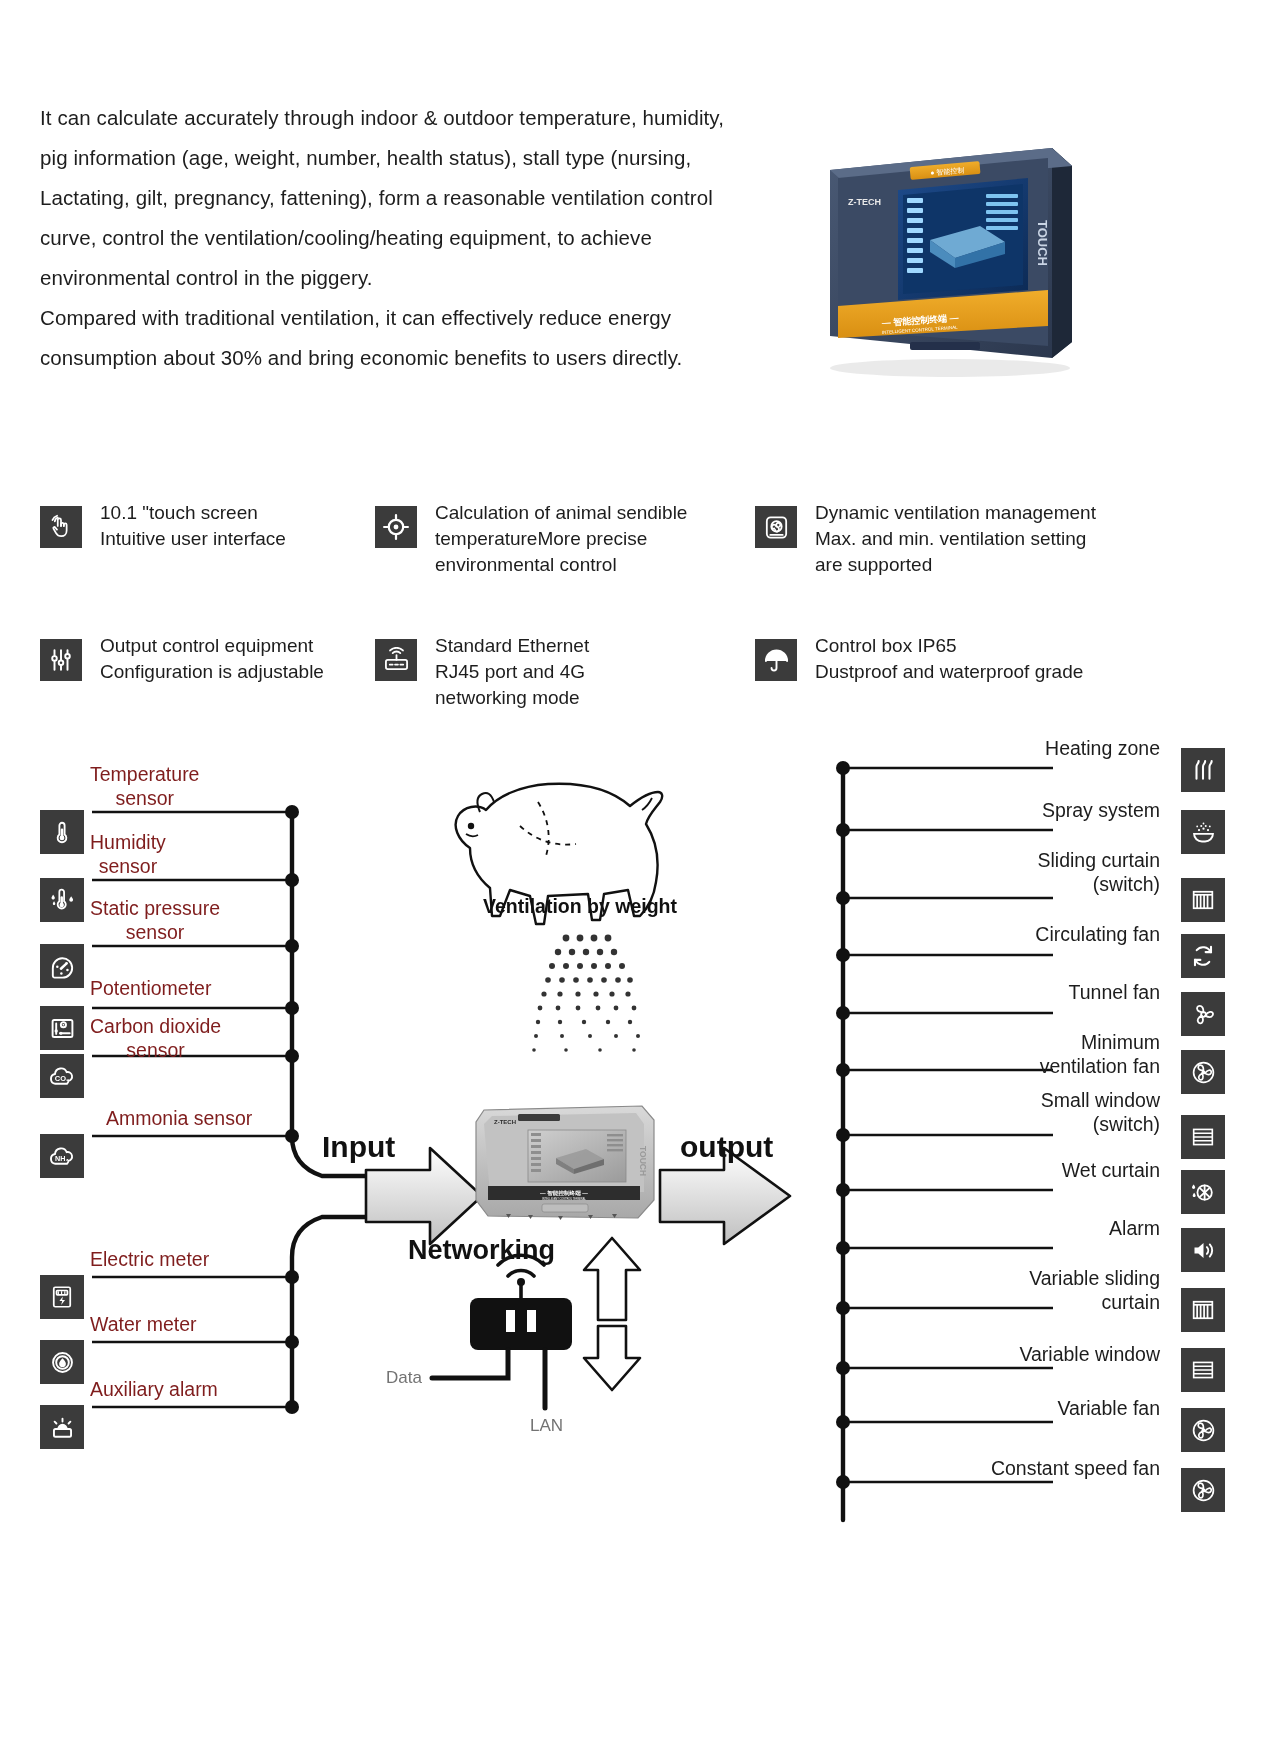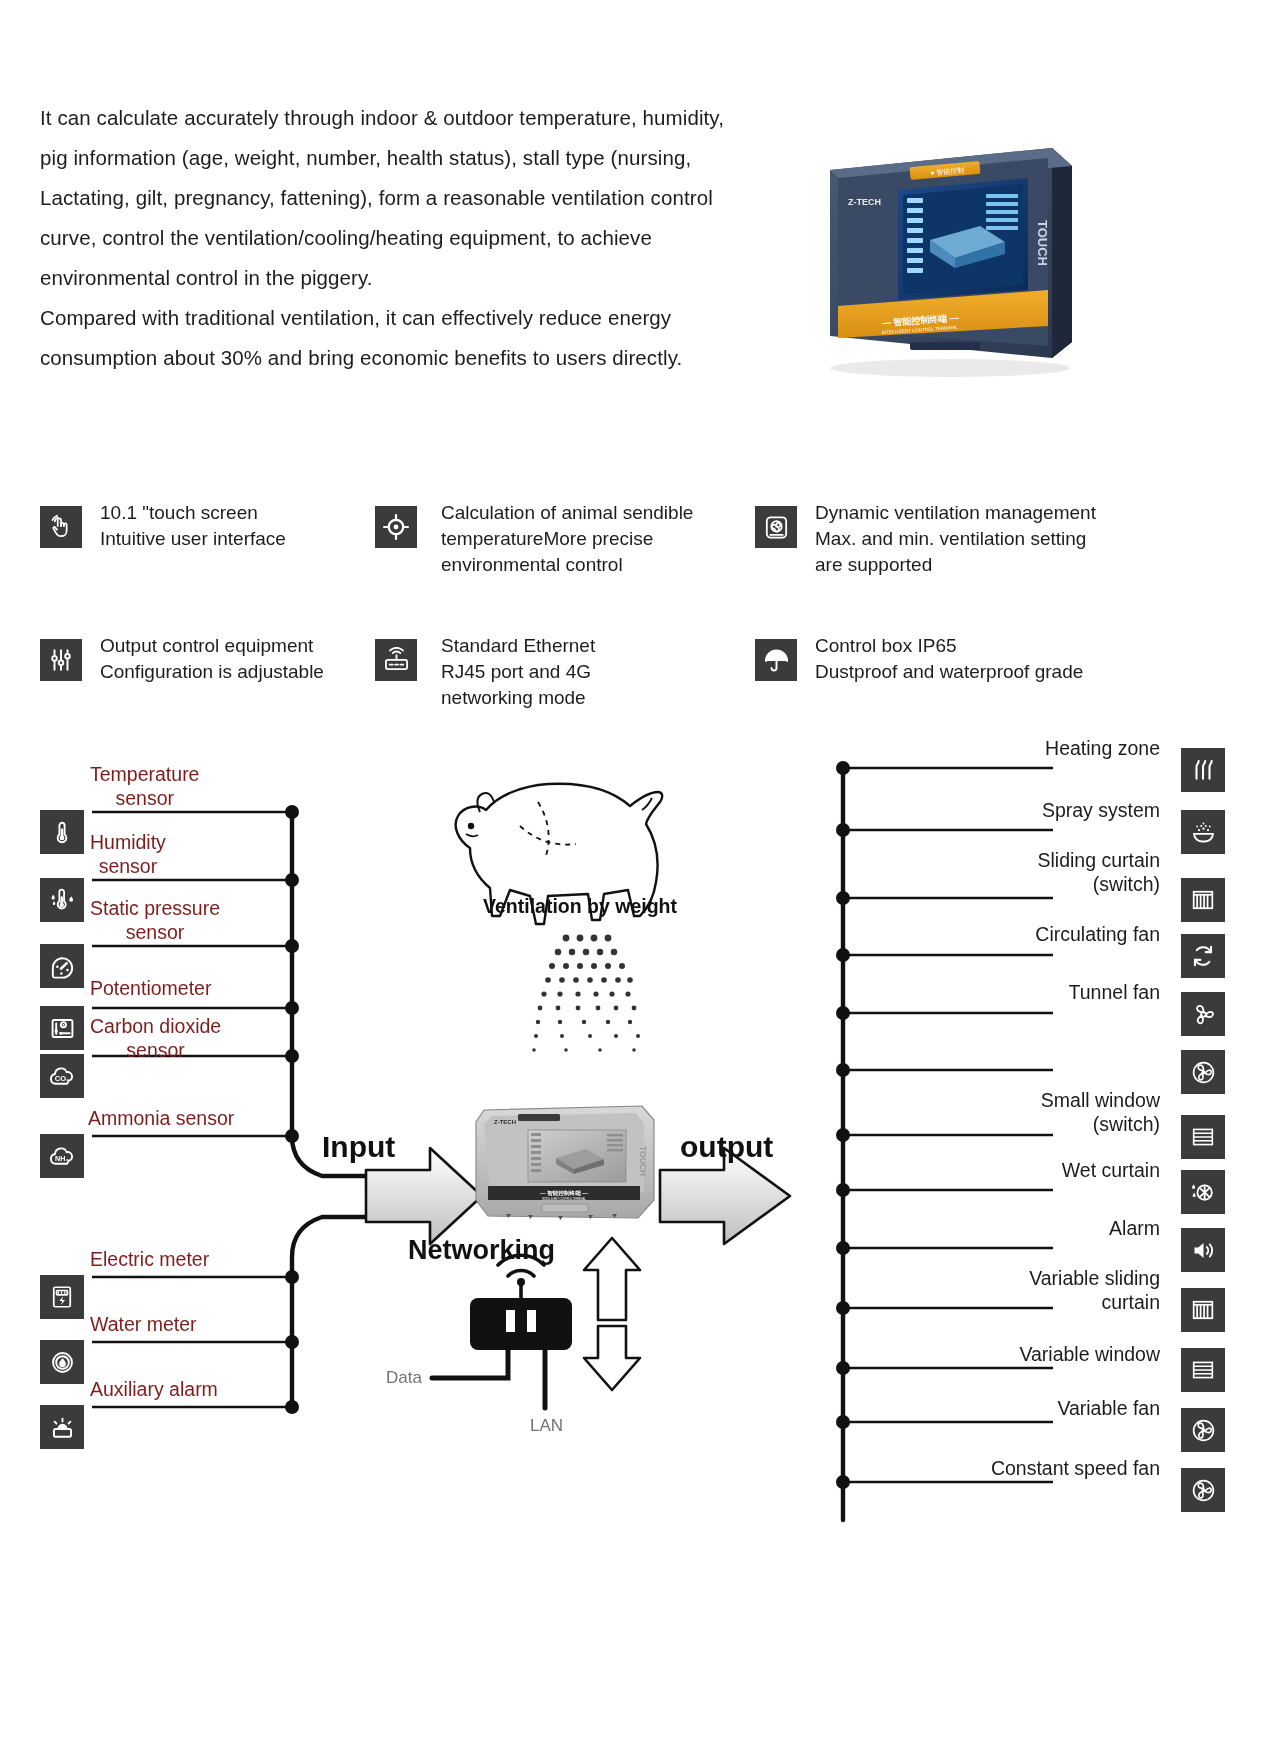--- a/index.html
+++ b/index.html
@@ -14,21 +14,21 @@
   }
   #intro p{margin:0;}
   
   #hero{position:absolute;left:790px;top:130px;width:310px;height:250px;}
   
   #features{position:absolute;left:40px;top:500px;width:1120px;}
   .frow{display:flex;}
   .frow + .frow{margin-top:55px;}
   .fcell{display:flex;align-items:flex-start;}
   .fcell.c1{width:335px;}
-  .fcell.c2{width:380px;gap:6px;}
+  .fcell.c2{width:380px;}
   .fcell.c3{width:400px;}
   .ficon{
     width:42px;height:42px;flex:0 0 42px;background:#3b3b3b;
     display:flex;align-items:center;justify-content:center;margin-top:6px;
   }
   .ficon svg{display:block;}
   .ftext{margin-left:18px;font-size:19px;line-height:26px;color:#1d1d1d;}
   
   #diagram{position:absolute;left:0;top:730px;width:1280px;height:1020px;}
   
@@ -479,21 +479,21 @@
 sensor</div>
 
   <div class="sensor" style="left:40px; top:384px;">
     <span class="sicon">
       <svg width="28" height="28" viewBox="0 0 24 24" fill="none" stroke="#fff" stroke-width="1.6">
         <path d="M6.2 18.6A4.2 4.2 0 0 1 6 10.3a5.2 5.2 0 0 1 10-1.6 3.8 3.8 0 0 1 1.6 7.5 4 4 0 0 1-1.3 2.4z"></path>
         <text x="12" y="16.6" font-size="6.2" fill="#fff" stroke="none" text-anchor="middle" font-family="'Liberation Sans',sans-serif" font-weight="bold">NH₃</text>
       </svg>
     </span>
   </div>
-  <div class="slabel" style="left:88px; top:376px;">Ammonia sensor</div>
+  <div class="slabel" style="left:106px; top:376px;">Ammonia sensor</div>
 
   <div class="sensor" style="left:40px; top:525px;">
     <span class="sicon">
       <svg width="26" height="26" viewBox="0 0 24 24" fill="none" stroke="#fff" stroke-width="1.6">
         <rect x="4.4" y="3" width="15.2" height="18" rx="1.4"></rect>
         <rect x="7" y="6" width="10" height="4" rx=".7"></rect>
         <path d="M8.6 6.6v2.8M11.6 6.6v2.8M14.6 6.6v2.8" stroke-width="1.1"></path>
         <path d="M12.8 11.6 9.6 15.8h2.6l-1 3.6 3.6-4.6h-2.6z" fill="#fff" stroke="none"></path>
       </svg>
     </span>
@@ -631,20 +631,22 @@
   <div class="olabel" style="right:120px; top:250px; width:260px;">Tunnel fan</div>
   <div class="oicon" style="right:55px; top:262px;">
     <svg width="27" height="27" viewBox="0 0 24 24" fill="none" stroke="#fff" stroke-width="1.6">
       <circle cx="12" cy="12" r="2.1"></circle>
       <path d="M12 10c0-3.6-1.2-5.6-3.4-5.6-1.9 0-3 1.7-1.9 3.6 1 1.6 3 2 5.3 2z"></path>
       <path d="M10.4 13c-3.1 1.8-4.2 3.8-3.1 5.7.9 1.6 3 1.6 3.9-.4.8-1.7.1-3.6-.8-5.3z"></path>
       <path d="M13.6 13c3.1 1.8 5.4 1.7 6.5-.2.9-1.6-.2-3.4-2.3-3.1-1.9.3-3.3 1.8-4.2 3.3z"></path>
     </svg>
   </div>
 
+  <div class="olabel" style="right:120px; top:300px; width:260px;">Minimum
+ventilation fan</div>
   <div class="oicon" style="right:55px; top:320px;">
     <svg width="27" height="27" viewBox="0 0 24 24" fill="none" stroke="#fff" stroke-width="1.5">
       <circle cx="12" cy="12" r="8.8"></circle>
       <circle cx="12" cy="12" r="1.8" fill="#fff" stroke="none"></circle>
       <path d="M12 10.2c0-3.2-1-4.8-2.8-4.8-1.6 0-2.4 1.5-1.6 3.1.8 1.4 2.5 1.7 4.4 1.7z"></path>
       <path d="M10.7 12.8c-2.6 1.6-3.5 3.2-2.6 4.8.8 1.4 2.5 1.4 3.3-.3.7-1.5.1-3.1-.7-4.5z"></path>
       <path d="M13.3 12.8c2.6 1.6 4.5 1.5 5.4-.2.8-1.4-.2-2.9-1.9-2.6-1.6.3-2.8 1.5-3.5 2.8z"></path>
     </svg>
   </div>
 

